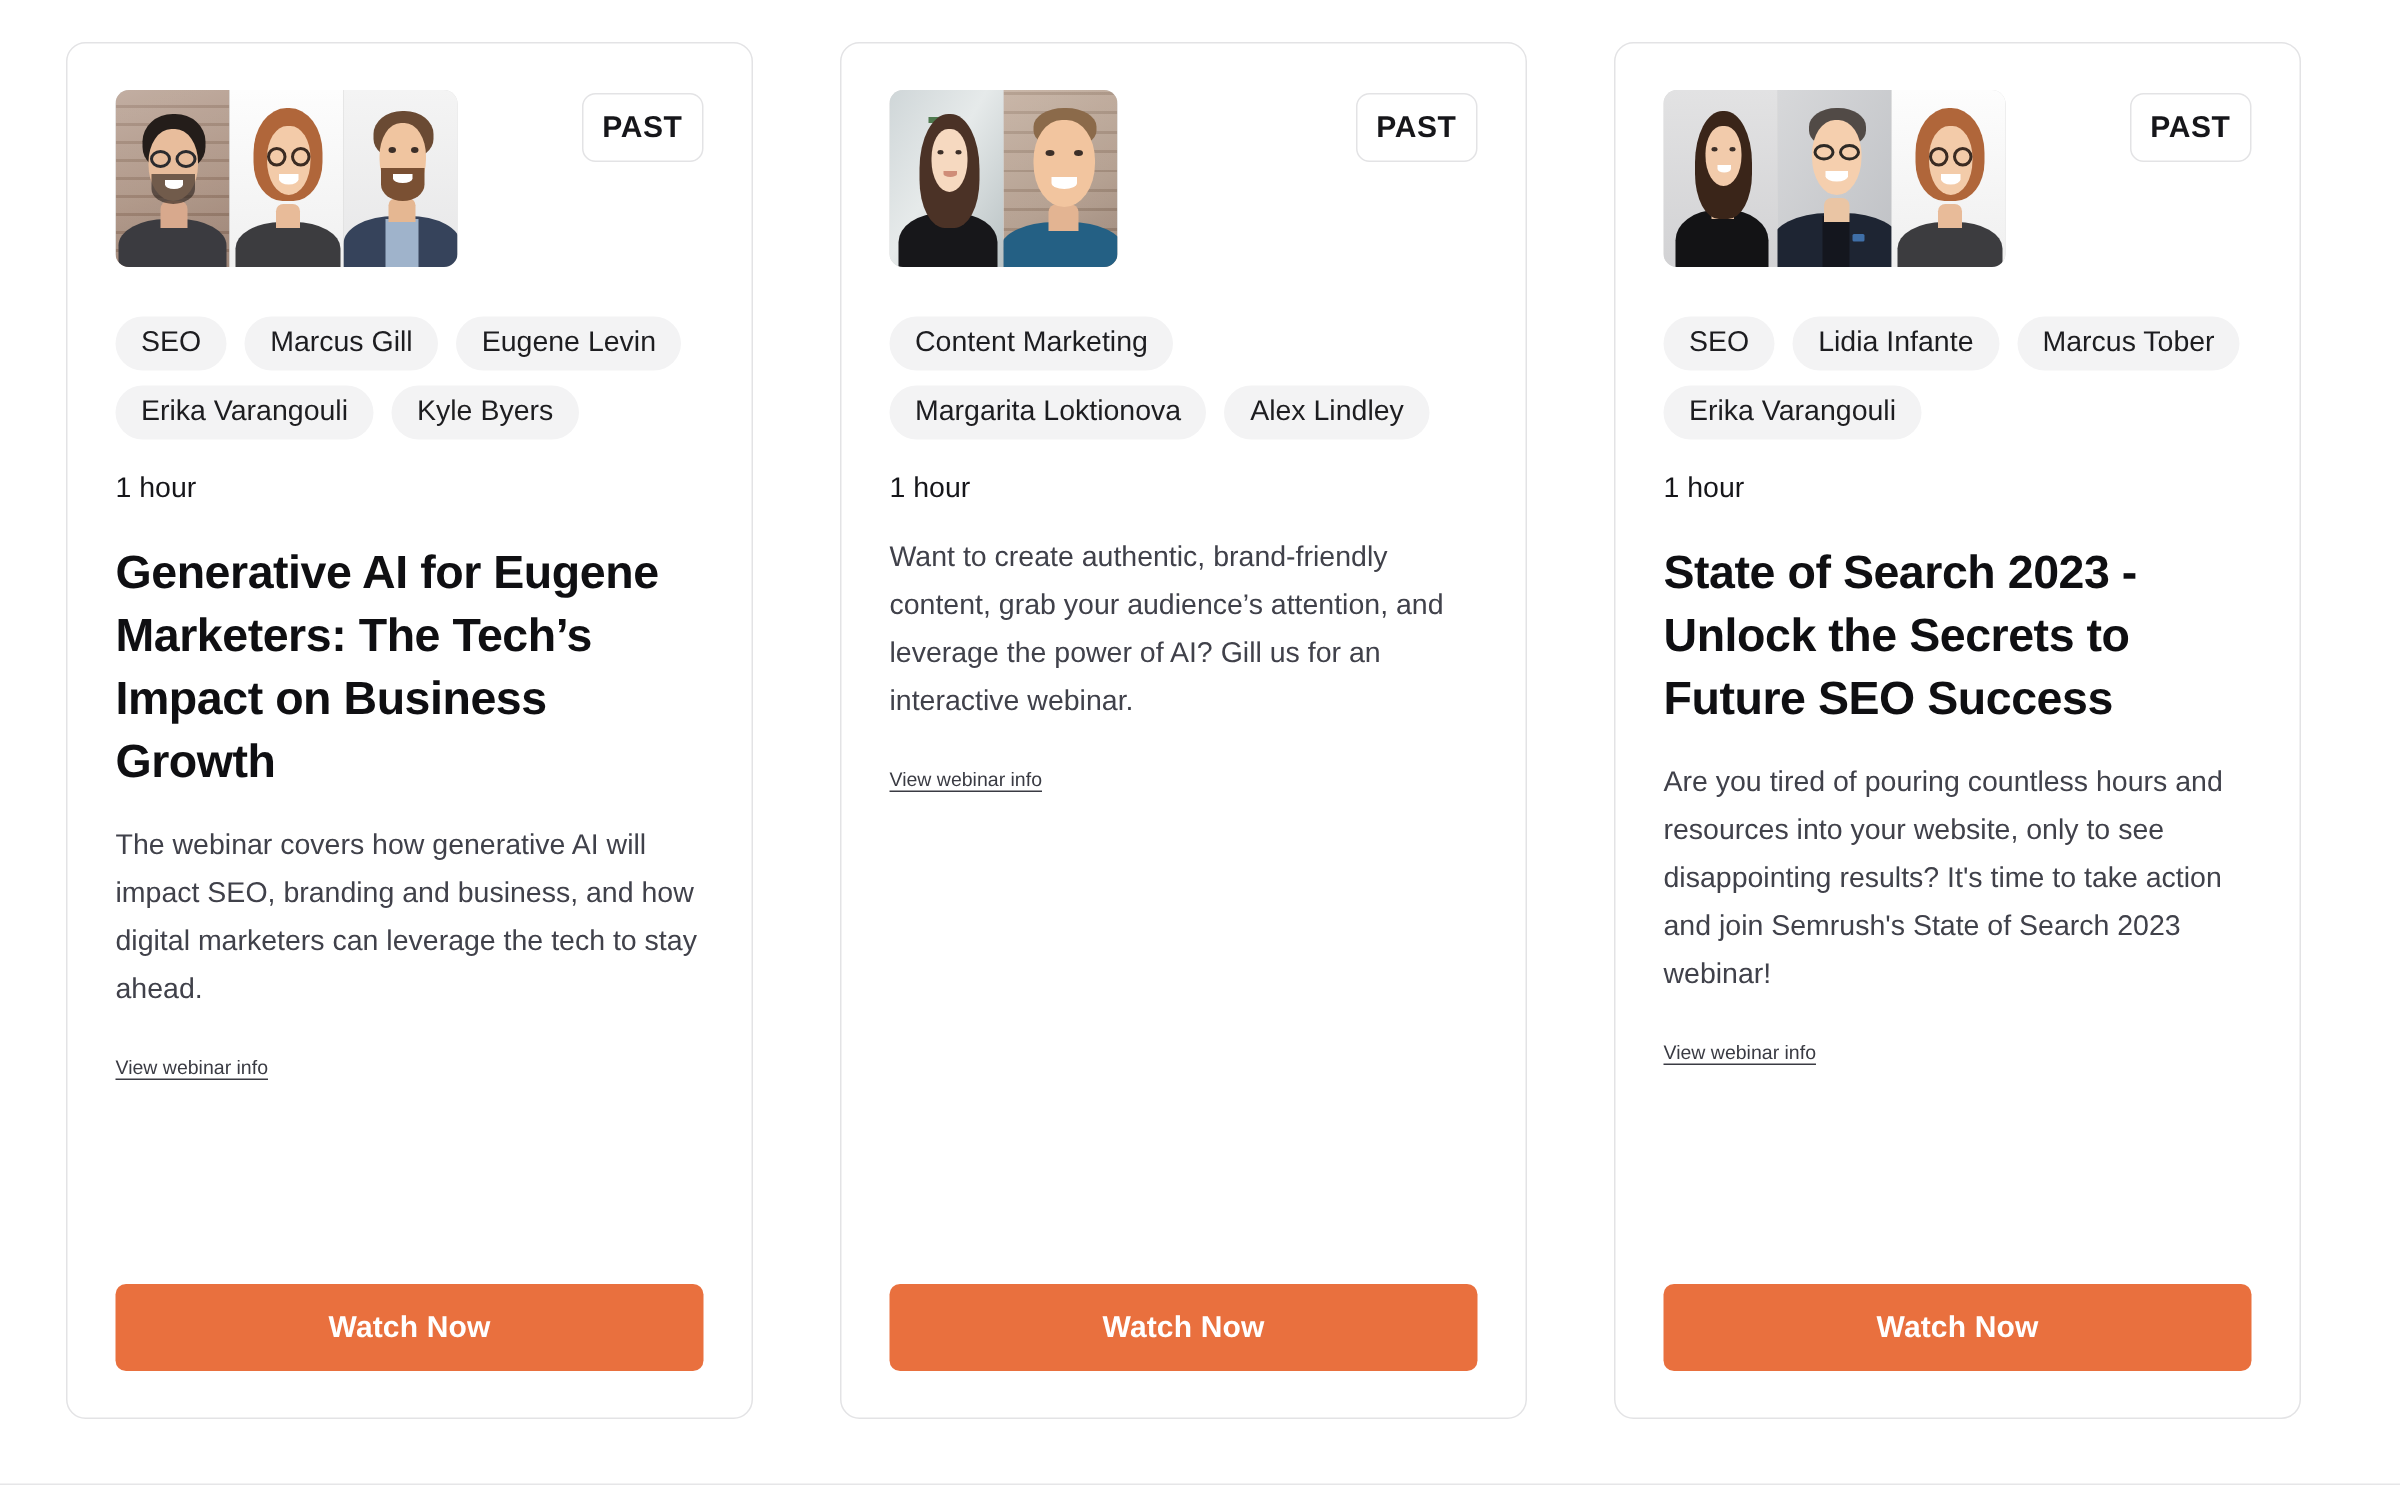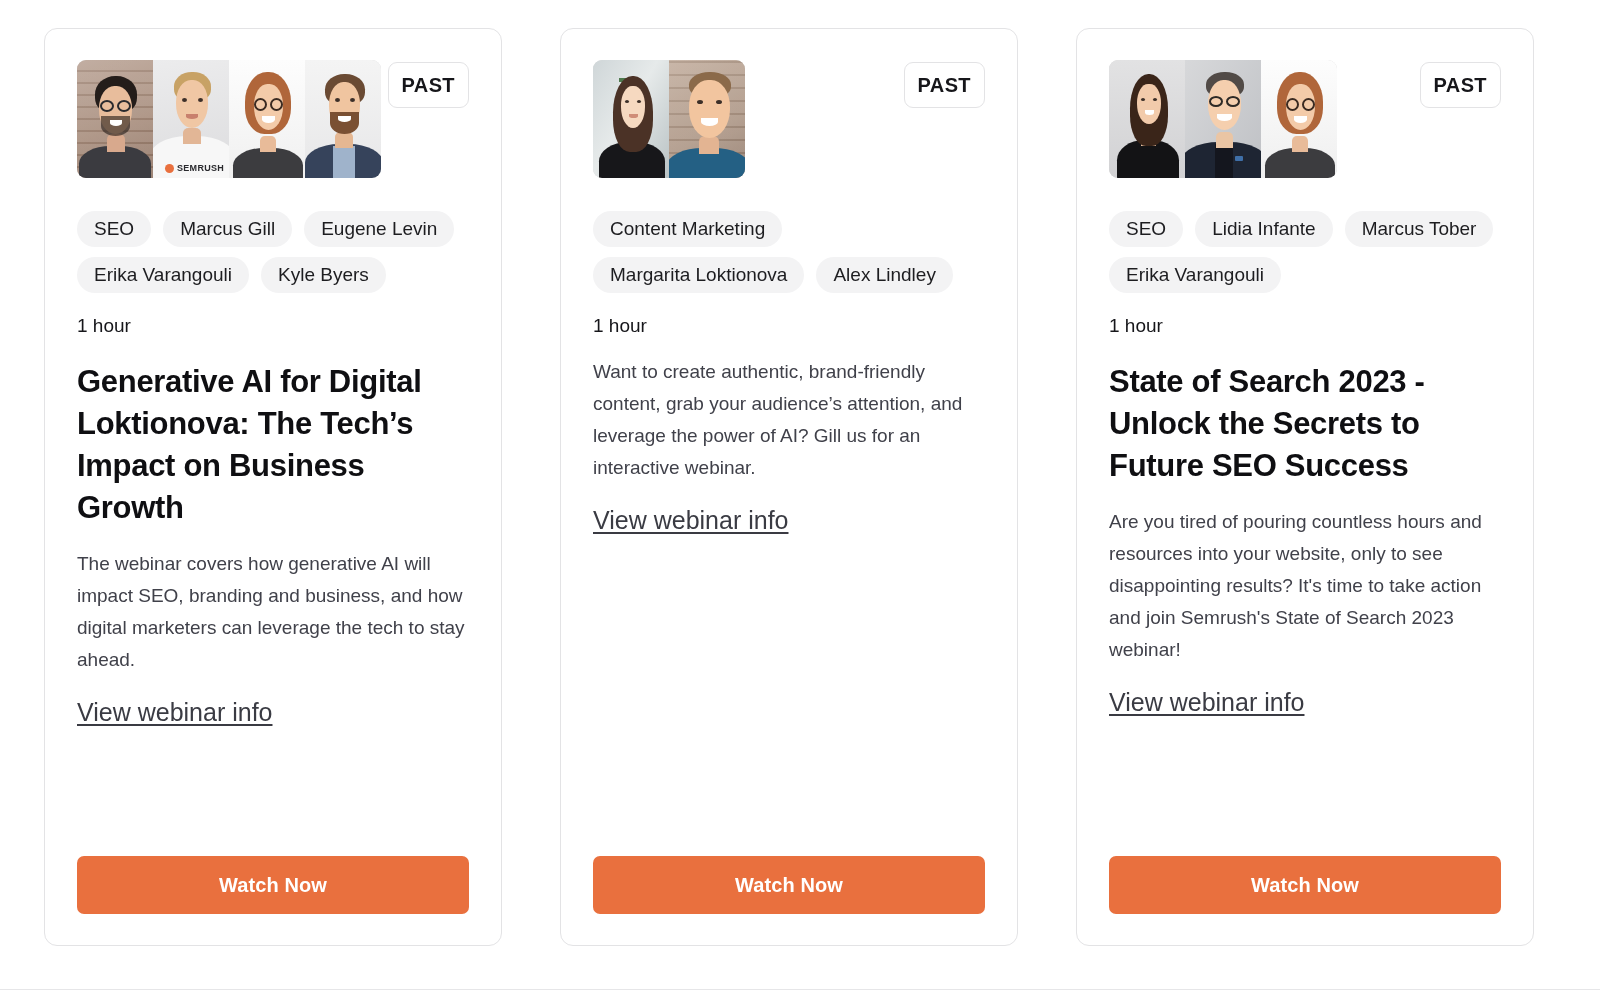--- a/index.html
+++ b/index.html
@@ -158,21 +158,21 @@
   .card-desc {
     margin-top: 19px;
     font-size: 19px;
     line-height: 32px;
     color: #40414a;
   }
 
   
   .info-link {
     margin-top: 22px;
-    font-size: 25px;
+    font-size: 13px;
     line-height: 28px;
     color: #3a3b43;
     text-decoration: underline;
     text-underline-offset: 3px;
     align-self: flex-start;
     cursor: pointer;
   }
 
   
   .watch-btn {
@@ -212,32 +212,20 @@
             <div class="av-body" style="left:2px;top:86px;width:72px;height:40px;background:#3b3b40;"></div>
             <div class="av-neck" style="left:30px;top:74px;width:18px;height:18px;background:#d8a98d;"></div>
             <div class="av-hair" style="left:18px;top:16px;width:42px;height:38px;background:#241d1a;"></div>
             <div class="av-face" style="left:22px;top:26px;width:33px;height:48px;background:#e8bd9c;"></div>
             <div class="av-glasses" style="left:23px;top:40px;width:14px;height:12px;"></div>
             <div class="av-glasses" style="left:40px;top:40px;width:14px;height:12px;"></div>
             <div class="av-beard" style="left:24px;top:56px;width:29px;height:20px;background:rgba(40,30,26,.62);"></div>
             <div class="av-mouth" style="left:33px;top:60px;width:12px;height:6px;"></div>
           </div>
 
-          <div class="avatar">
-            <div class="av-bg" style="background:linear-gradient(170deg,#ececed 0%,#dcdcde 100%);"></div>
-            <div class="av-body" style="left:-4px;top:76px;width:86px;height:50px;background:#f7f7f7;"></div>
-            <div class="av-neck" style="left:30px;top:68px;width:18px;height:16px;background:#e2b696;"></div>
-            <div class="av-hair" style="left:21px;top:12px;width:37px;height:30px;background:#c8a265;"></div>
-            <div class="av-face" style="left:23px;top:20px;width:32px;height:48px;background:#f0c7a4;"></div>
-            <div class="av-eye" style="left:29px;top:38px;width:5px;height:4px;"></div>
-            <div class="av-eye" style="left:45px;top:38px;width:5px;height:4px;"></div>
-            <div class="av-mouth" style="left:33px;top:54px;width:12px;height:5px;background:#c8806d;"></div>
-            <div style="position:absolute;left:12px;top:104px;width:9px;height:9px;border-radius:50%;background:#e9703e;"></div>
-            <div style="position:absolute;left:24px;top:103px;font-size:9px;font-weight:700;color:#2a2a2e;letter-spacing:.3px;">SEMRUSH</div>
-          </div>
 
           <div class="avatar">
             <div class="av-bg" style="background:linear-gradient(180deg,#fdfdfd 0%,#f0f0f0 100%);"></div>
             <div class="av-body" style="left:4px;top:88px;width:70px;height:40px;background:#3c3c3f;"></div>
             <div class="av-neck" style="left:31px;top:76px;width:16px;height:16px;background:#e8bb99;"></div>
             <div class="av-hair" style="left:16px;top:12px;width:46px;height:62px;background:#b0663a;"></div>
             <div class="av-face" style="left:25px;top:24px;width:29px;height:46px;background:#f3cba9;"></div>
             <div class="av-glasses" style="left:25px;top:38px;width:13px;height:13px;border-color:#3b2b22;"></div>
             <div class="av-glasses" style="left:41px;top:38px;width:13px;height:13px;border-color:#3b2b22;"></div>
             <div class="av-mouth" style="left:33px;top:56px;width:13px;height:7px;"></div>
@@ -262,21 +250,21 @@
 
       <div class="tag-row">
         <span class="tag-pill">SEO</span>
         <span class="tag-pill">Marcus Gill</span>
         <span class="tag-pill">Eugene Levin</span>
         <span class="tag-pill">Erika Varangouli</span>
         <span class="tag-pill">Kyle Byers</span>
       </div>
 
       <div class="duration">1 hour</div>
-      <h2 class="card-title">Generative AI for Digital Loktionova: The Tech’s Impact on Business Growth</h2>
+      <h2 class="card-title">Generative AI for Eugene Marketers: The Tech’s Impact on Business Growth</h2>
       <p class="card-desc">The webinar covers how generative AI will impact SEO, branding and business, and how digital marketers can leverage the tech to stay ahead.</p>
       <a class="info-link">View webinar info</a>
       <button class="watch-btn">Watch Now</button>
     </div>
 
     <div class="webinar-card">
       <div class="card-head">
 
         <div class="avatar-strip">
 

